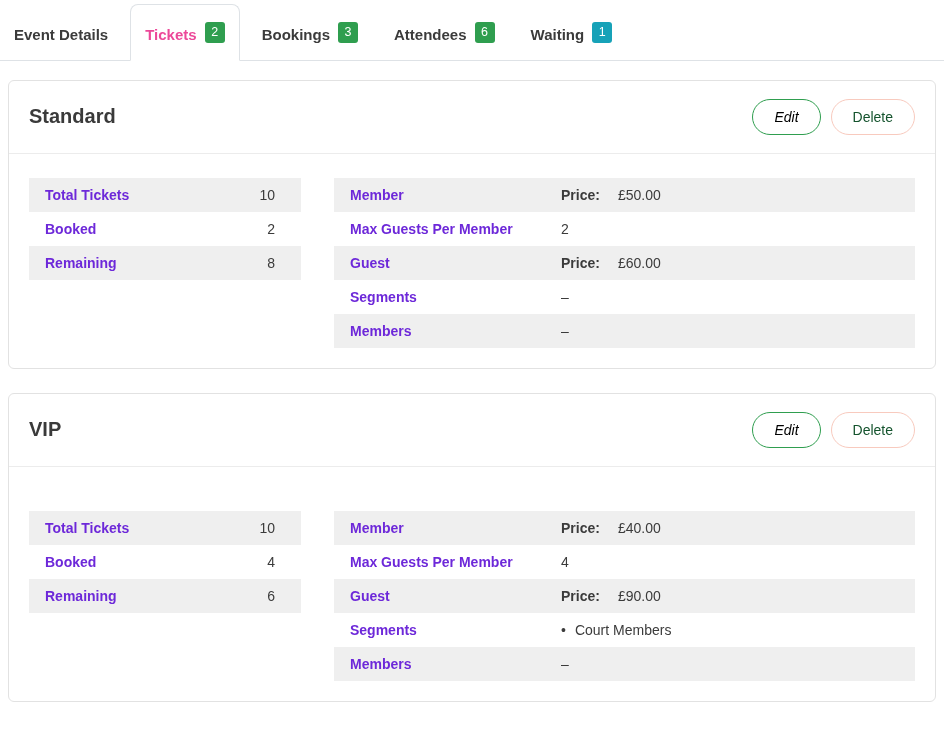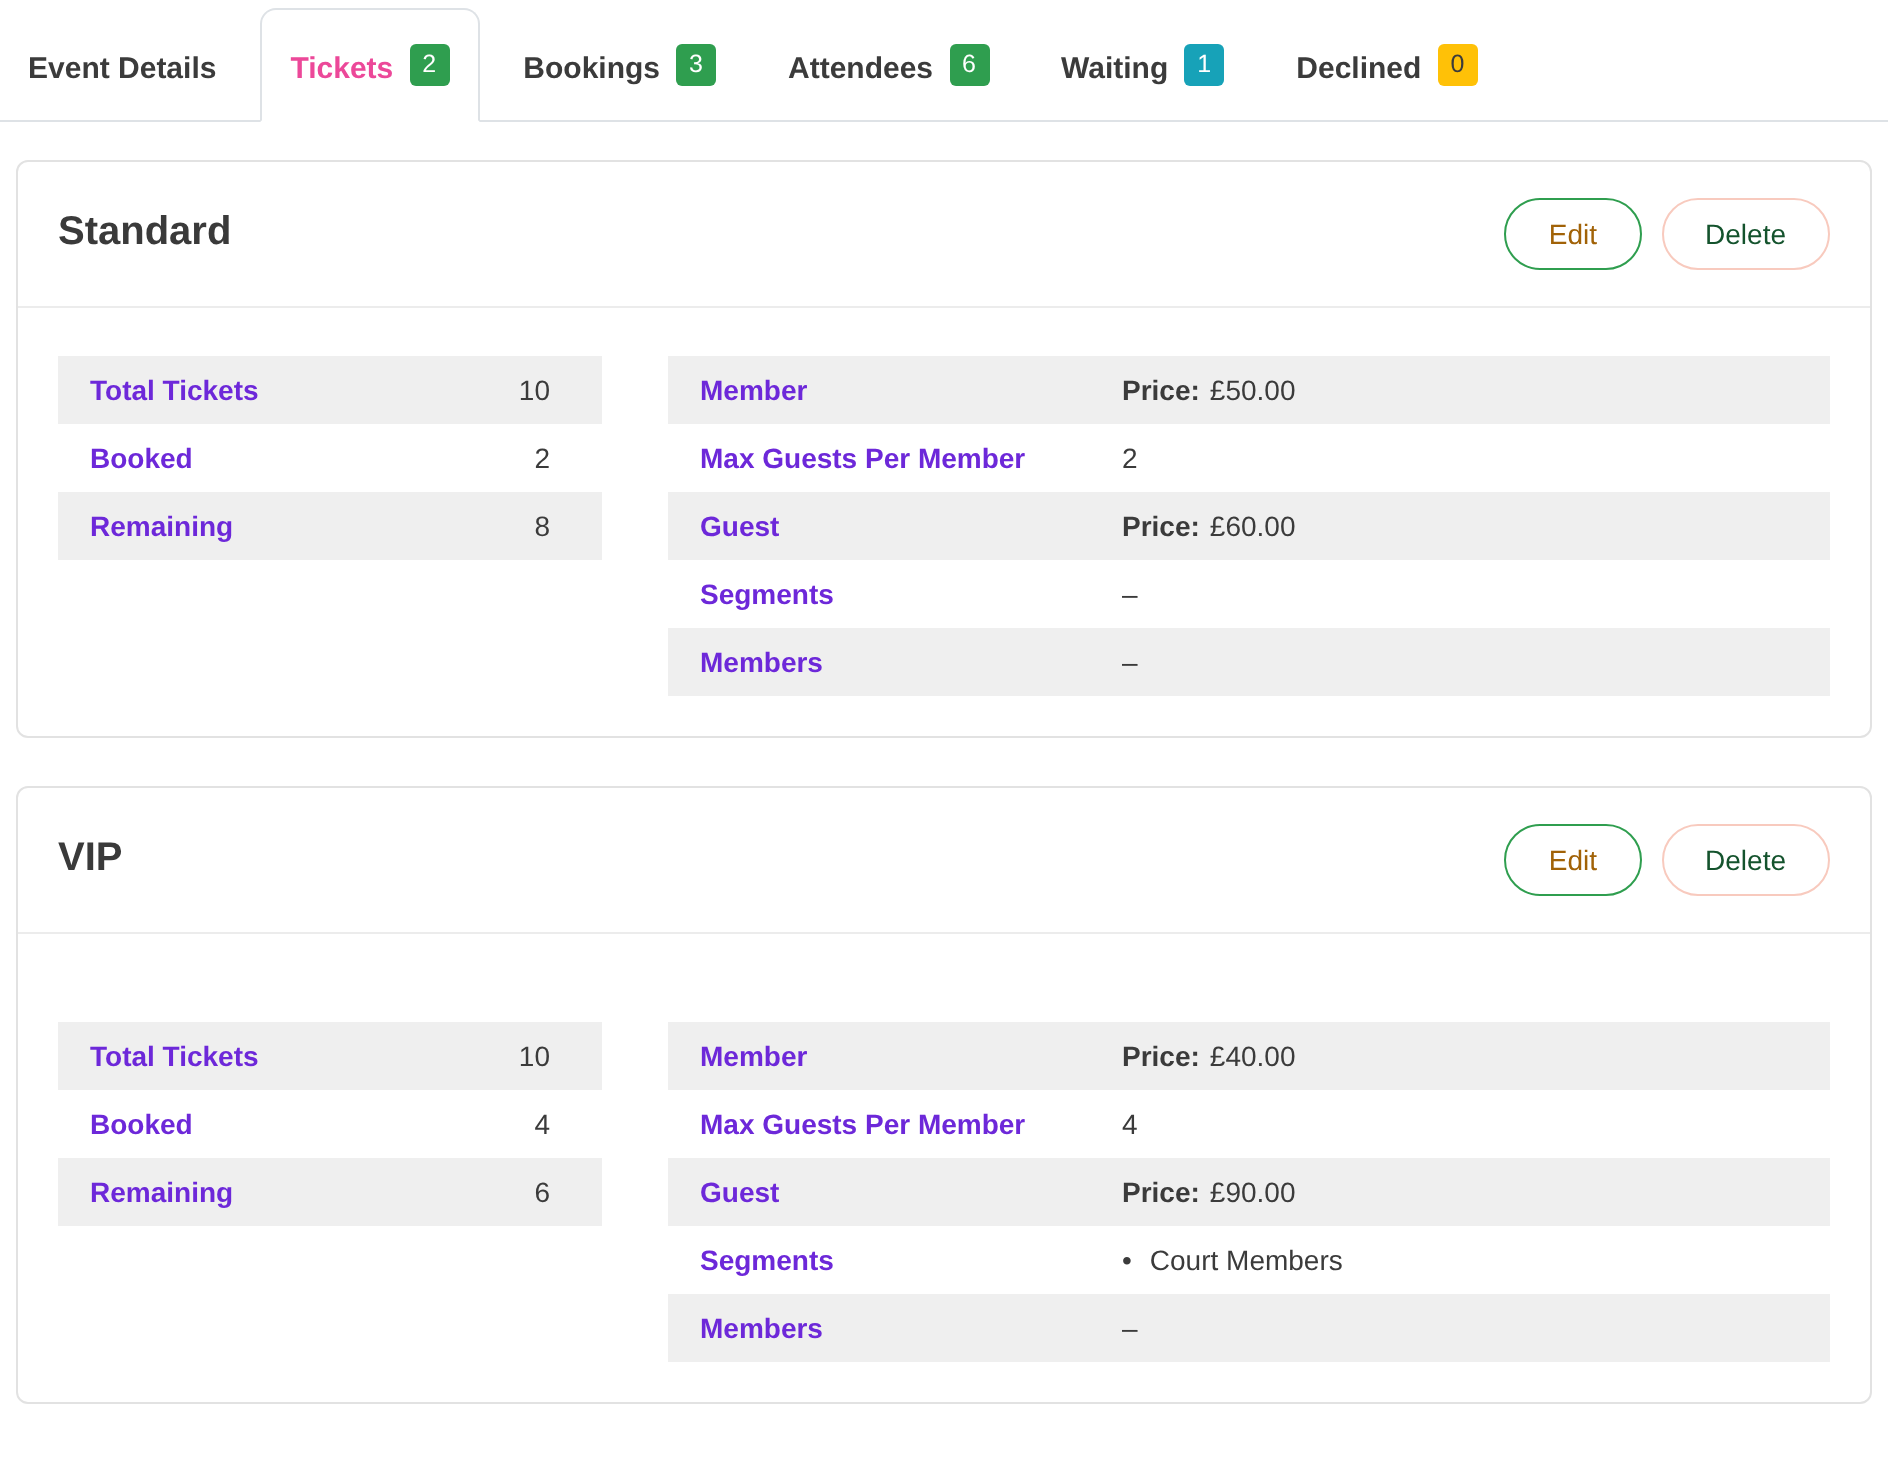--- a/index.html
+++ b/index.html
@@ -73,21 +73,21 @@
   }
   .card-actions { display: flex; gap: 10px; }
   .btn {
     background: #ffffff;
     border-radius: 20px;
     padding: 9px 21px;
     font-size: 14px;
     font-family: inherit;
     cursor: pointer;
   }
-  .btn-edit   { border: 1px solid #2f9e4f; color: #a16207; }
+  .btn-edit   { border: 1px solid #2f9e4f; color: #000000; font-style: italic; }
   .btn-delete { border: 1px solid #f8cabe; color: #14532d; }
 
   .card-body { padding: 24px 20px 20px 20px; }
   .description {
     font-size: 14px;
     color: #3b3b3b;
     min-height: 17px;
     margin-bottom: 20px;
   }
   .description:empty { min-height: 0; }
@@ -105,21 +105,21 @@
     align-items: center;
     min-height: 34px;
     padding: 8px 16px;
     font-size: 14px;
     line-height: 18px;
   }
   .trow:nth-child(odd) { background: #efefef; }
   .tlabel { font-weight: bold; color: #6d28d9; }
   .stats-table .tvalue { margin-left: auto; padding-right: 10px; }
   .details-table .tlabel { width: 211px; flex-shrink: 0; }
-  .prefix { font-weight: bold; margin-right: 5px; text-align: center; }
+  .prefix { font-weight: bold; margin-right: 18px; text-align: center; }
   .prefix:empty { display: none; margin: 0; }
   .bullet { margin-right: 9px; }
   .bullet:empty { display: none; margin: 0; }
 </style>
 </head>
 <body>
 
 <div class="tabbar">
   <div class="tab">
       <span class="tab-label">Event Details</span>
@@ -133,24 +133,20 @@
       <span class="badge badge-green">3</span>
     </div>
   <div class="tab">
       <span class="tab-label">Attendees</span>
       <span class="badge badge-green">6</span>
     </div>
   <div class="tab">
       <span class="tab-label">Waiting</span>
       <span class="badge badge-teal">1</span>
     </div>
-  <div class="tab">
-      <span class="tab-label">Declined</span>
-      <span class="badge badge-yellow">0</span>
-    </div>
 </div>
 
 <div class="content">
 
   <div class="card">
     <div class="card-header">
       <div class="card-title">Standard</div>
       <div class="card-actions">
         <button class="btn btn-edit">Edit</button>
         <button class="btn btn-delete">Delete</button>

